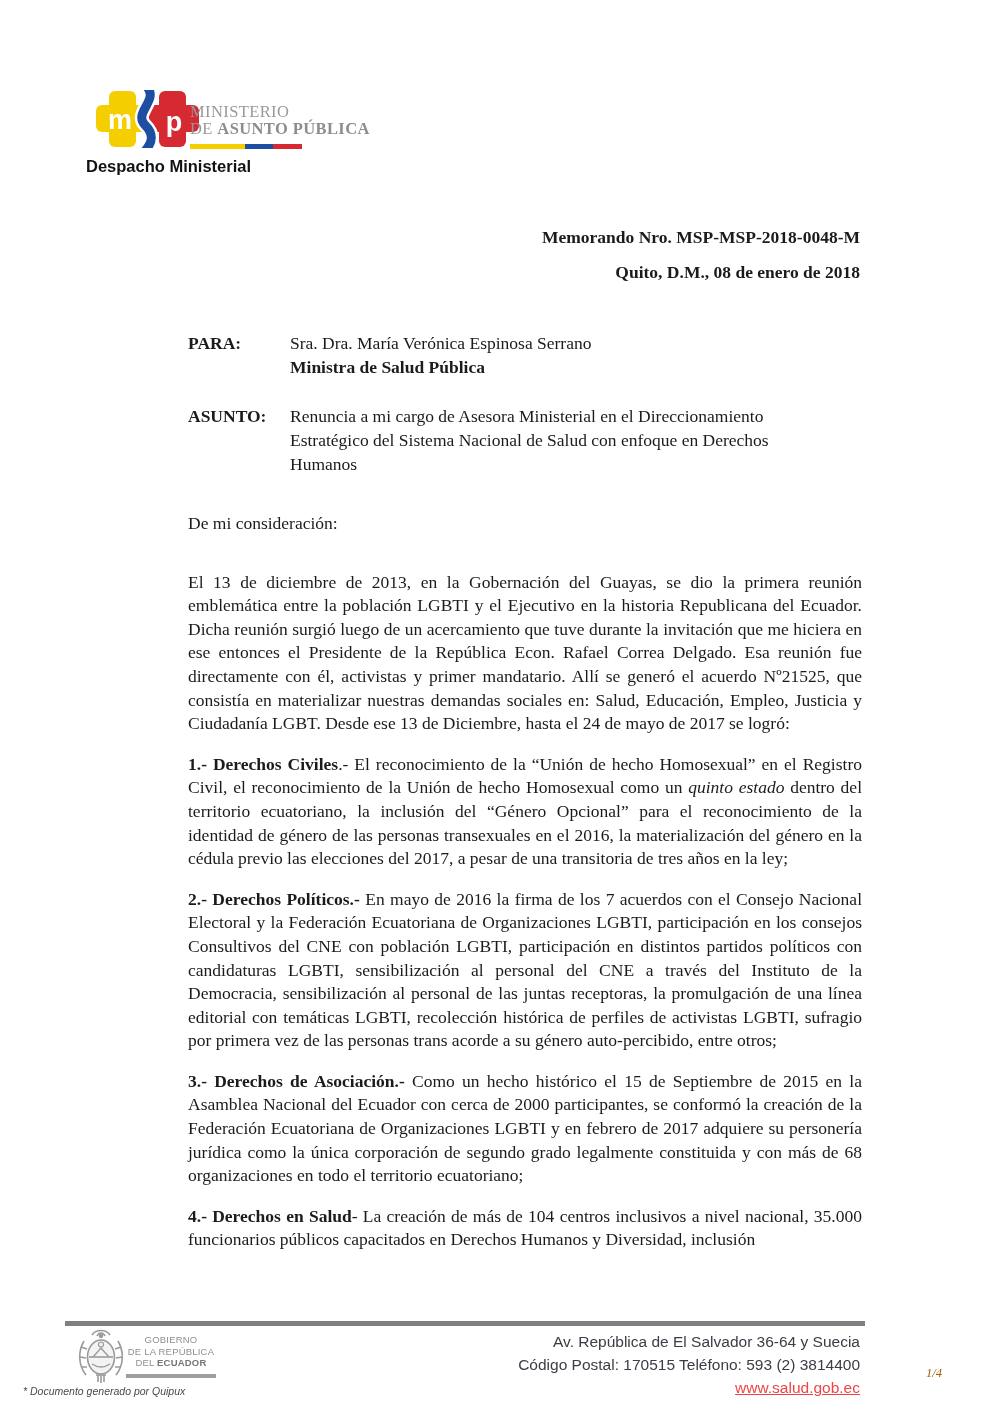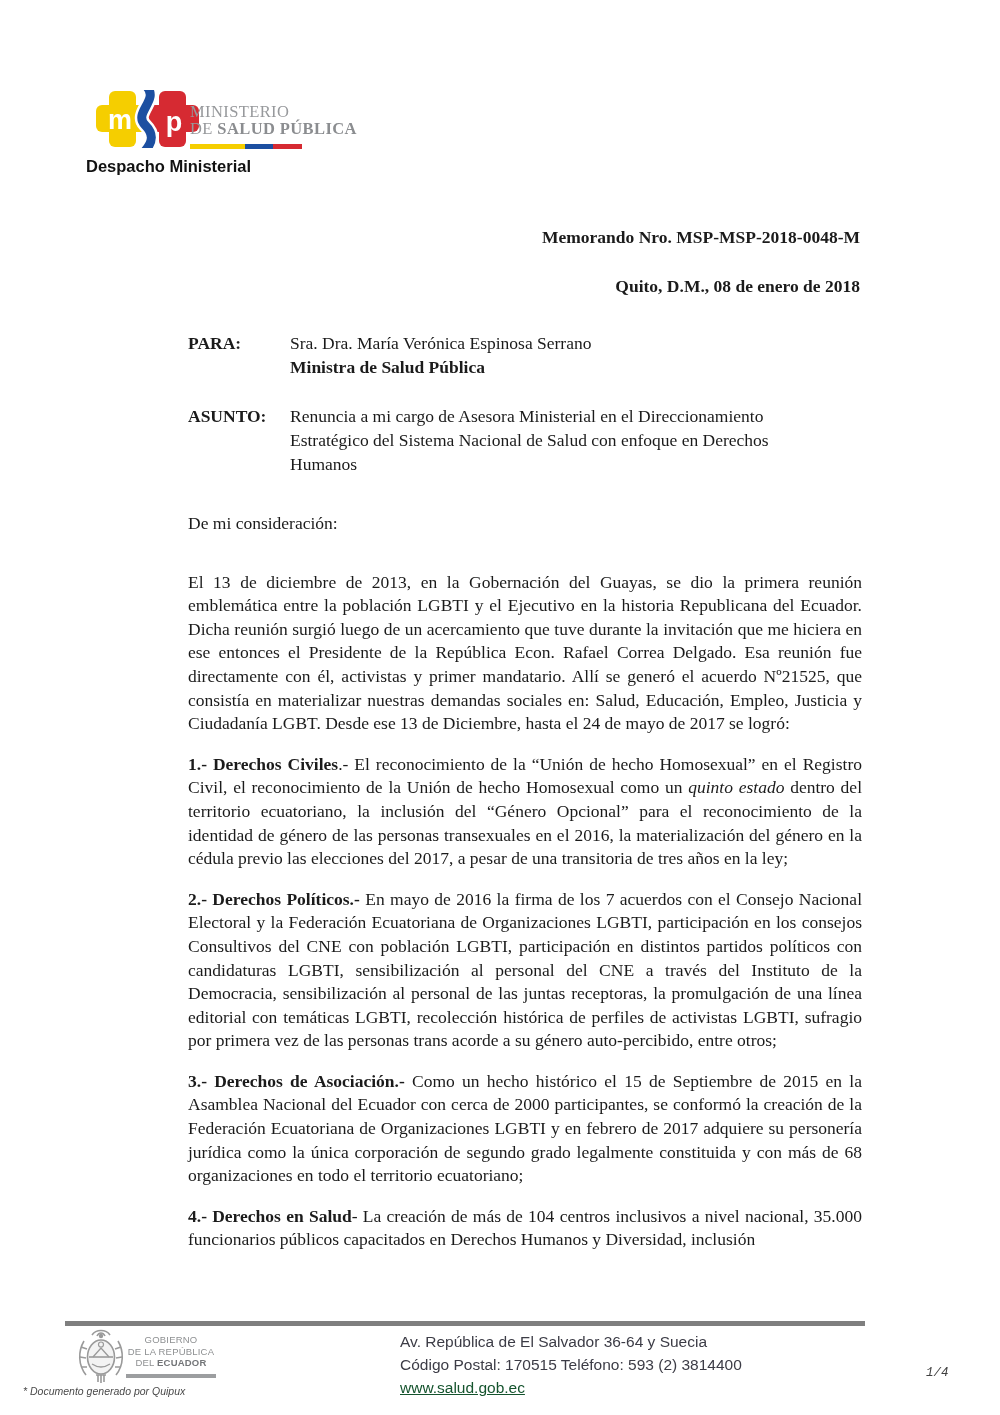--- a/index.html
+++ b/index.html
@@ -17,21 +17,21 @@
   .flag-bar{display:flex;height:5px;width:112px;margin-top:7px;}
   .flag-bar .seg-y{width:55px;background:#f5ce00;}
   .flag-bar .seg-b{width:28px;background:#1c4fa1;}
   .flag-bar .seg-r{width:29px;background:#d62a32;}
   .department{
     position:absolute;left:86px;top:157px;
     font-family:"Liberation Sans","DejaVu Sans",sans-serif;
     font-weight:700;font-size:16.5px;color:#121212;}
   
   .memo-block{position:absolute;left:300px;right:140px;top:227px;text-align:right;font-weight:700;font-size:17.5px;}
-  .memo-block .line2{margin-top:28px;}
+  .memo-block .line2{margin-top:14px;}
   
   .addressing{position:absolute;left:188px;top:331px;width:680px;font-size:17.5px;line-height:24px;}
   .addr-row{display:flex;}
   .addr-row.second{margin-top:25px;}
   .addr-label{width:102px;font-weight:700;flex:0 0 102px;}
   .addr-value{width:525px;}
   .addr-value .bold{font-weight:700;}
   
   .doc-body{position:absolute;left:188px;top:512px;width:674px;font-size:17.5px;line-height:23.6px;}
   .doc-body p{margin:0 0 17px 0;text-align:justify;}
@@ -42,27 +42,27 @@
   .footer-divider{position:absolute;left:65px;top:1321px;width:800px;height:5px;background:#7f7f7f;}
   .coat{position:absolute;left:72px;top:1327px;width:58px;height:58px;}
   .gov-block{position:absolute;left:126px;top:1334px;
     font-family:"Liberation Sans","DejaVu Sans",sans-serif;
     font-size:9.5px;line-height:11.5px;color:#8e9092;letter-spacing:.2px;white-space:nowrap;text-align:center;}
   .gov-block .bold{font-weight:700;color:#737578;}
   .gov-underline{width:90px;height:4px;background:#9c9ea0;margin-top:5px;}
   .quipux{position:absolute;left:23px;top:1385px;
     font-family:"Liberation Sans","DejaVu Sans",sans-serif;
     font-style:italic;font-size:10.5px;color:#4a4a4a;}
-  .footer-right{position:absolute;left:400px;right:140px;top:1330px;text-align:left;
+  .footer-right{position:absolute;left:400px;right:140px;top:1330px;text-align:right;
     font-family:"Liberation Sans","DejaVu Sans",sans-serif;
     font-size:15.5px;line-height:23px;color:#3c3c46;}
-  .footer-right a{color:#14532d;text-decoration:underline;cursor:pointer;}
+  .footer-right a{color:#ef4444;text-decoration:underline;cursor:pointer;}
   .page-num{position:absolute;left:926px;top:1366px;
-    font-family:Liberation Mono, monospace;
-    font-style:italic;font-size:12.5px;color:#404040;}
+    font-family:Liberation Serif, serif;
+    font-style:italic;font-size:12.5px;color:#a16207;}
 </style>
 </head>
 <body>
 
 <div class="page">
 
   <div class="brand">
     <svg class="msp-logo" viewBox="0 0 105 58" aria-hidden="true">
 
       <g>
@@ -77,21 +77,21 @@
 
       <g>
         <path d="M52,-3 C64,10 38,23 50,35 C59,44 58,52 50,61" fill="none" stroke="#ffffff" stroke-width="14"></path>
         <path d="M52,-3 C64,10 38,23 50,35 C59,44 58,52 50,61" fill="none" stroke="#1c4fa1" stroke-width="9"></path>
       </g>
       <text x="25" y="39" text-anchor="middle" font-family="Liberation Sans, DejaVu Sans, sans-serif" font-weight="bold" font-size="27" fill="#ffffff">m</text>
       <text x="79" y="41" text-anchor="middle" font-family="Liberation Sans, DejaVu Sans, sans-serif" font-weight="bold" font-size="27" fill="#ffffff">p</text>
     </svg>
     <div class="wordmark">
       <div>MINISTERIO</div>
-      <div><span>DE </span><span class="bold">SALUD PÚBLICA</span></div>
+      <div><span>DE </span><span class="bold">ASUNTO PÚBLICA</span></div>
       <div class="flag-bar">
         <span class="seg-y"></span>
         <span class="seg-b"></span>
         <span class="seg-r"></span>
       </div>
     </div>
   </div>
   <div class="department">Despacho Ministerial</div>
 
   <div class="memo-block">

